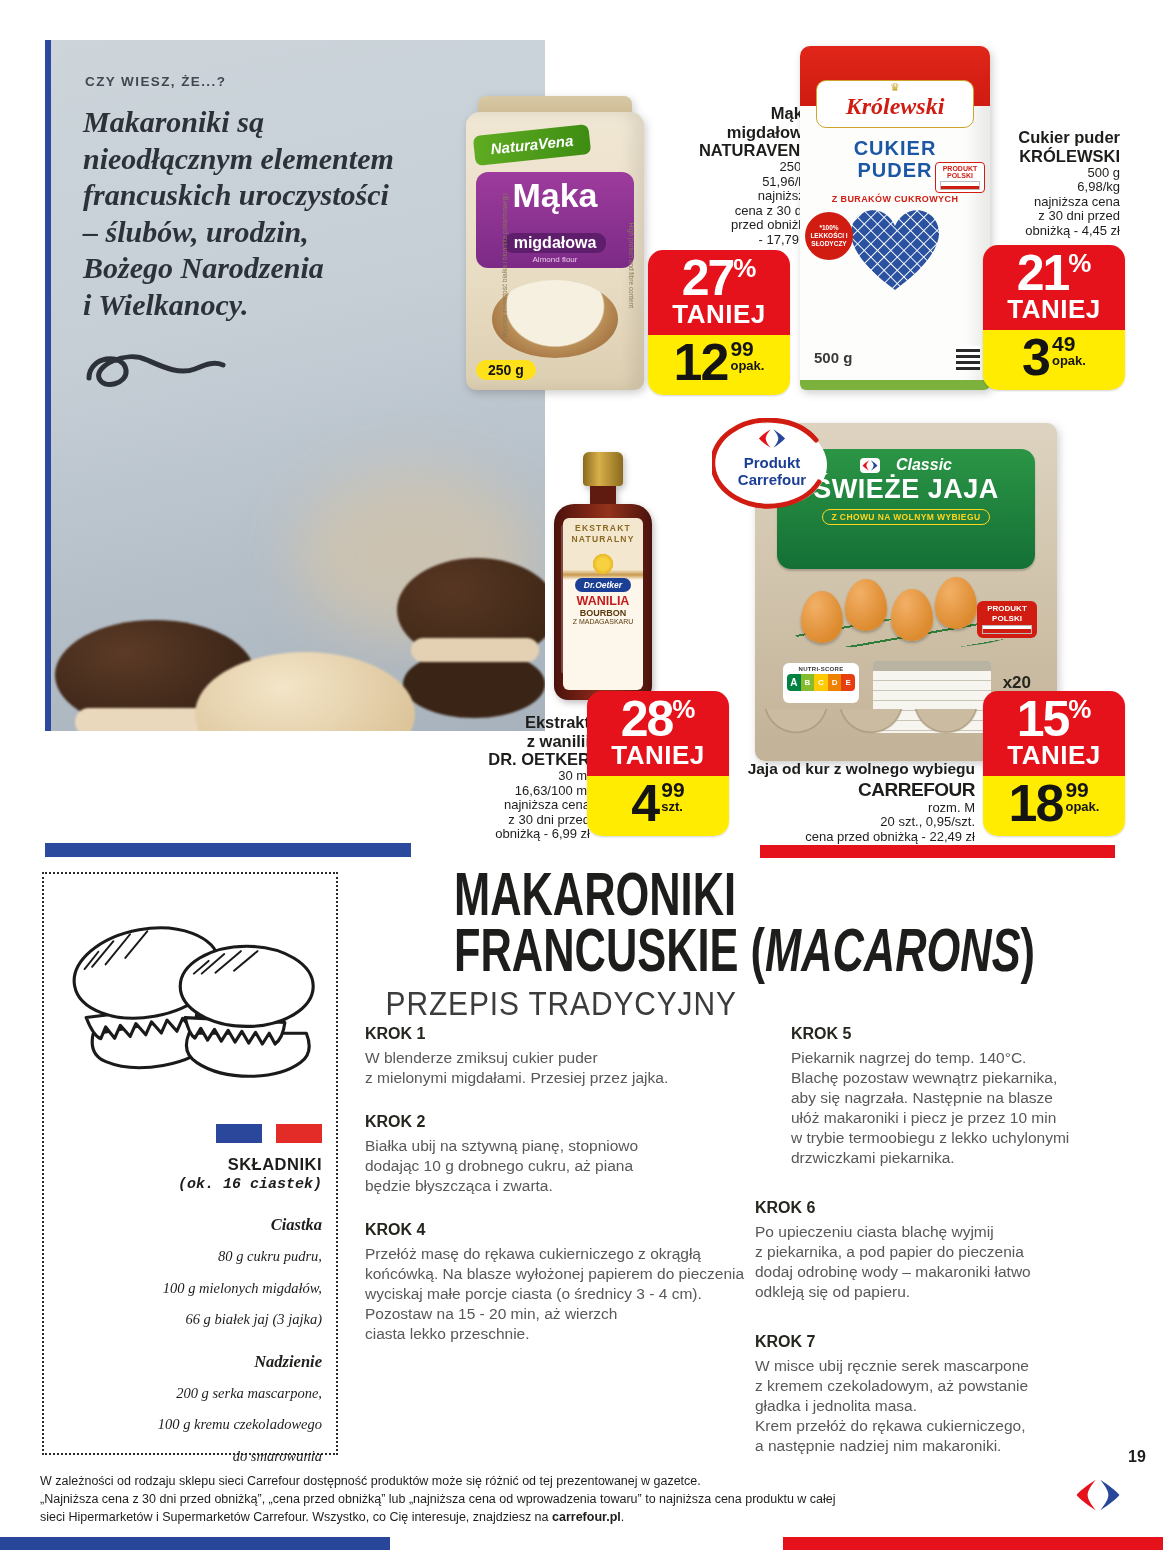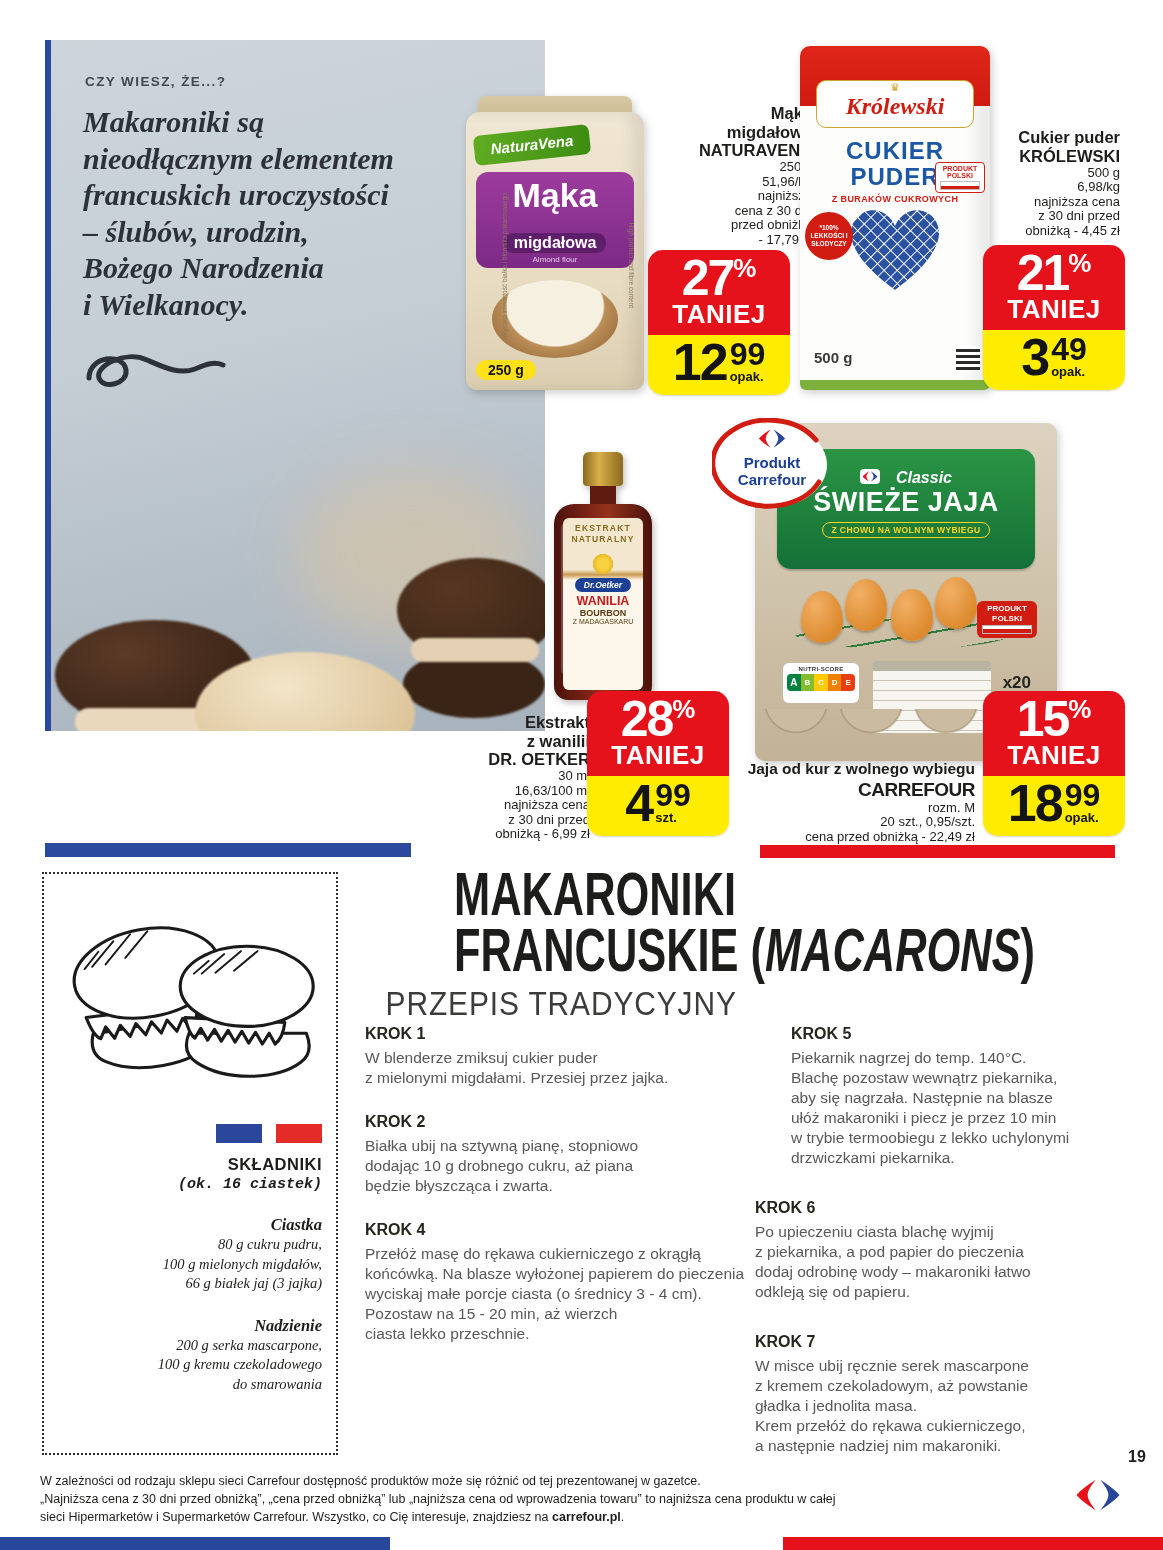--- a/index.html
+++ b/index.html
@@ -40,21 +40,21 @@
            box-shadow:0 1px 2px rgba(0,0,0,.18); }
   .badge-top { background:#e5121b; color:#fff; text-align:center; padding:5px 0 7px; }
   .pct { font-weight:800; line-height:.92; }
   .pct .n { font-size:50px; letter-spacing:-2px; }
   .pct .s { font-size:26px; vertical-align:18px; }
   .taniej { font-size:26px; font-weight:800; letter-spacing:.5px; line-height:1.05; }
   .badge-bot { background:#ffec00; color:#141414; text-align:center; padding:3px 0 7px; }
   .price { display:inline-flex; align-items:flex-start; justify-content:center; }
   .zl { font-size:52px; font-weight:800; line-height:.95; letter-spacing:-2px; }
   .grw { display:inline-flex; flex-direction:column; align-items:flex-start; margin-left:3px; }
-  .gr { font-size:32px; font-weight:800; line-height:1; }
+  .gr { font-size:21px; font-weight:800; line-height:1; }
   .unit { font-size:13px; font-weight:700; line-height:1.1; }
 
   
   .flour { position:absolute; left:462px; top:96px; width:186px; height:294px; filter:drop-shadow(2px 3px 4px rgba(0,0,0,.2)); }
   .flour-cap { position:absolute; left:16px; top:0; right:16px; height:26px; background:linear-gradient(#d8c8a4,#c9b88e); border-radius:8px 8px 0 0; }
   .flour-body { position:absolute; left:4px; top:16px; right:4px; bottom:0;
                 background:linear-gradient(180deg,#f0e7d4,#e8dcc3 60%,#dcceb0); border-radius:14px 14px 10px 10px;
                 box-shadow:inset -12px 0 14px rgba(0,0,0,.08); }
   .flour-green { position:absolute; left:8px; top:18px; width:116px; height:30px;
                  background:linear-gradient(100deg,#60ad22,#3d8c12); border-radius:7px; transform:rotate(-6deg);
@@ -76,21 +76,21 @@
   .sugar { position:absolute; left:800px; top:46px; width:190px; height:344px; filter:drop-shadow(2px 3px 4px rgba(0,0,0,.2)); }
   .sugar-pack { position:absolute; inset:0; background:#fdfdfc; border-radius:10px 10px 6px 6px; overflow:hidden;
                 box-shadow:inset -14px 0 16px rgba(0,0,0,.08); }
   .sugar-top { height:60px; background:linear-gradient(180deg,#e02619,#cf1b11); }
   .sugar-brandbox { position:absolute; left:16px; top:34px; right:16px; height:46px; background:#fff;
                     border:1.5px solid #cda52c; border-radius:10px; text-align:center; }
   .crown { display:block; font-size:11px; color:#cda52c; line-height:10px; margin-top:1px; }
   .sugar-brand { font-family:"Liberation Serif",serif; font-style:italic; font-weight:700;
                  font-size:24px; color:#d11c12; line-height:1.2; }
   .sugar-name { position:absolute; top:92px; width:100%; text-align:center; color:#1b57a5;
-                font-weight:800; font-size:24px; letter-spacing:1px; line-height:1.08; }
+                font-weight:800; font-size:20px; letter-spacing:1px; line-height:1.08; }
   .sugar-sub { position:absolute; top:148px; width:100%; text-align:center; color:#d11c12;
                font-size:9px; font-weight:700; letter-spacing:.4px; }
   .sugar-heart { position:absolute; left:50%; top:164px; transform:translateX(-50%); width:88px; height:80px; }
   .sugar-sticker { position:absolute; left:5px; top:166px; width:48px; height:48px; background:#d11c12; border-radius:50%;
                    color:#fff; font-size:6.5px; font-weight:700; text-align:center;
                    display:flex; align-items:center; justify-content:center; padding:4px; box-sizing:border-box; line-height:1.2; }
   .sugar-origin { position:absolute; right:5px; top:116px; width:46px; background:#fff; border:1.5px solid #d11c12;
                   border-radius:4px; text-align:center; font-size:7px; font-weight:800; color:#d11c12; padding:2px 1px; }
   .mini-flag { height:7px; margin:2px 3px 0; background:linear-gradient(#fff 50%,#d11c12 50%); border:.5px solid #bbb; }
   .sugar-weight { position:absolute; left:14px; bottom:24px; font-size:15px; font-weight:700; color:#3a3a3a; }
@@ -120,21 +120,21 @@
 
   
   .eggs { position:absolute; left:755px; top:423px; width:302px; height:338px; filter:drop-shadow(2px 3px 4px rgba(0,0,0,.2)); }
   .eggs-carton { position:absolute; inset:0; background:linear-gradient(180deg,#ddd3c0 0%,#d0c3ab 50%,#c2b297 100%); border-radius:10px; }
   .eggs-bumps { position:absolute; left:4px; right:4px; bottom:0; height:52px; border-radius:0 0 10px 10px; overflow:hidden;
                 background-image:radial-gradient(circle at 37px -8px,#cbbc A1 0,#cbbca1 30px,#ab9a7d 31px,rgba(0,0,0,0) 33px);
                 background-image:radial-gradient(circle at 37px -8px,#cbbca1 30px,#ab9a7d 31px,rgba(0,0,0,0) 33px);
                 background-size:75px 60px; background-repeat:repeat-x; }
   .eggs-label { position:absolute; left:22px; top:26px; width:258px; height:120px; text-align:center; color:#fff;
                 background:linear-gradient(180deg,#2b9545,#147036); border-radius:14px; box-shadow:0 2px 2px rgba(0,0,0,.2); }
-  .classic { margin-top:20px; display:flex; align-items:flex-start; justify-content:center; gap:16px;
+  .classic { margin-top:7px; display:flex; align-items:center; justify-content:center; gap:16px;
              font-style:italic; font-weight:700; font-size:16px; }
   .classic .cfbg { background:#fff; border-radius:4px; padding:1px 2px; line-height:0; }
   .eggs-title { font-size:27px; font-weight:800; letter-spacing:.5px; margin-top:2px; line-height:1; }
   .eggs-sub { display:inline-block; margin-top:6px; border:1.5px solid #ffd61e; color:#ffd61e; border-radius:10px;
               font-size:8.5px; font-weight:700; padding:2px 9px; letter-spacing:.4px; }
   .nest { position:absolute; left:40px; top:196px; width:215px; height:30px; border-radius:50%;
           background:repeating-linear-gradient(-10deg,rgba(0,0,0,0) 0 9px,#2f7d3a 9px 11px,rgba(0,0,0,0) 11px 20px); }
   .egg { position:absolute; width:42px; height:52px; border-radius:50% 50% 50% 50%/60% 60% 42% 42%;
          background:radial-gradient(ellipse at 35% 28%,#f2b066,#dd8a2e 72%); box-shadow:0 2px 3px rgba(0,0,0,.25); }
   .eggs-nutri { position:absolute; left:28px; top:240px; width:76px; height:40px; background:#fff; border-radius:6px;
@@ -180,21 +180,21 @@
              border:2px dotted #2b2b2b; box-sizing:border-box; }
   .sketch { position:absolute; left:14px; top:12px; width:264px; height:230px; }
   .ing-text { position:absolute; right:14px; top:250px; width:256px; text-align:right; }
   .flag-row { display:flex; justify-content:flex-end; gap:14px; margin-bottom:12px; }
   .flag-b { width:46px; height:19px; background:#2b479b; }
   .flag-r { width:46px; height:19px; background:#e32b28; }
   .ing-h { font-size:16.5px; font-weight:700; letter-spacing:.5px; color:#1d1d1b; }
   .ing-y { font-family:Liberation Mono, monospace; font-style:italic; font-weight:700; font-size:15px; margin-top:2px; }
   .ing-sec { margin-top:22px; }
   .ing-st { font-family:"Liberation Serif",serif; font-style:italic; font-weight:700; font-size:16.5px; }
-  .ing-l { font-family:"Liberation Serif",serif; font-style:italic; font-size:14.5px; line-height:19.5px; }
+  .ing-l { font-family:"Liberation Serif",serif; font-style:italic; font-size:14.5px; line-height:19.5px;margin-top:12px; }
 
   
   .legal { position:absolute; left:40px; top:1472px; width:1000px; font-size:12.5px; line-height:18px; color:#1d1d1b; }
   .legal b { font-weight:700; }
   .cf-foot { position:absolute; left:1075px; top:1478px; }
   .pagenum { position:absolute; left:1128px; top:1448px; font-size:16px; font-weight:700; color:#1d1d1b; }
   .bar-blue { position:absolute; left:0; top:1537px; width:390px; height:13px; background:#28479b; }
   .bar-red  { position:absolute; left:783px; top:1537px; width:380px; height:13px; background:#e5121b; }
 </style>
 </head>

